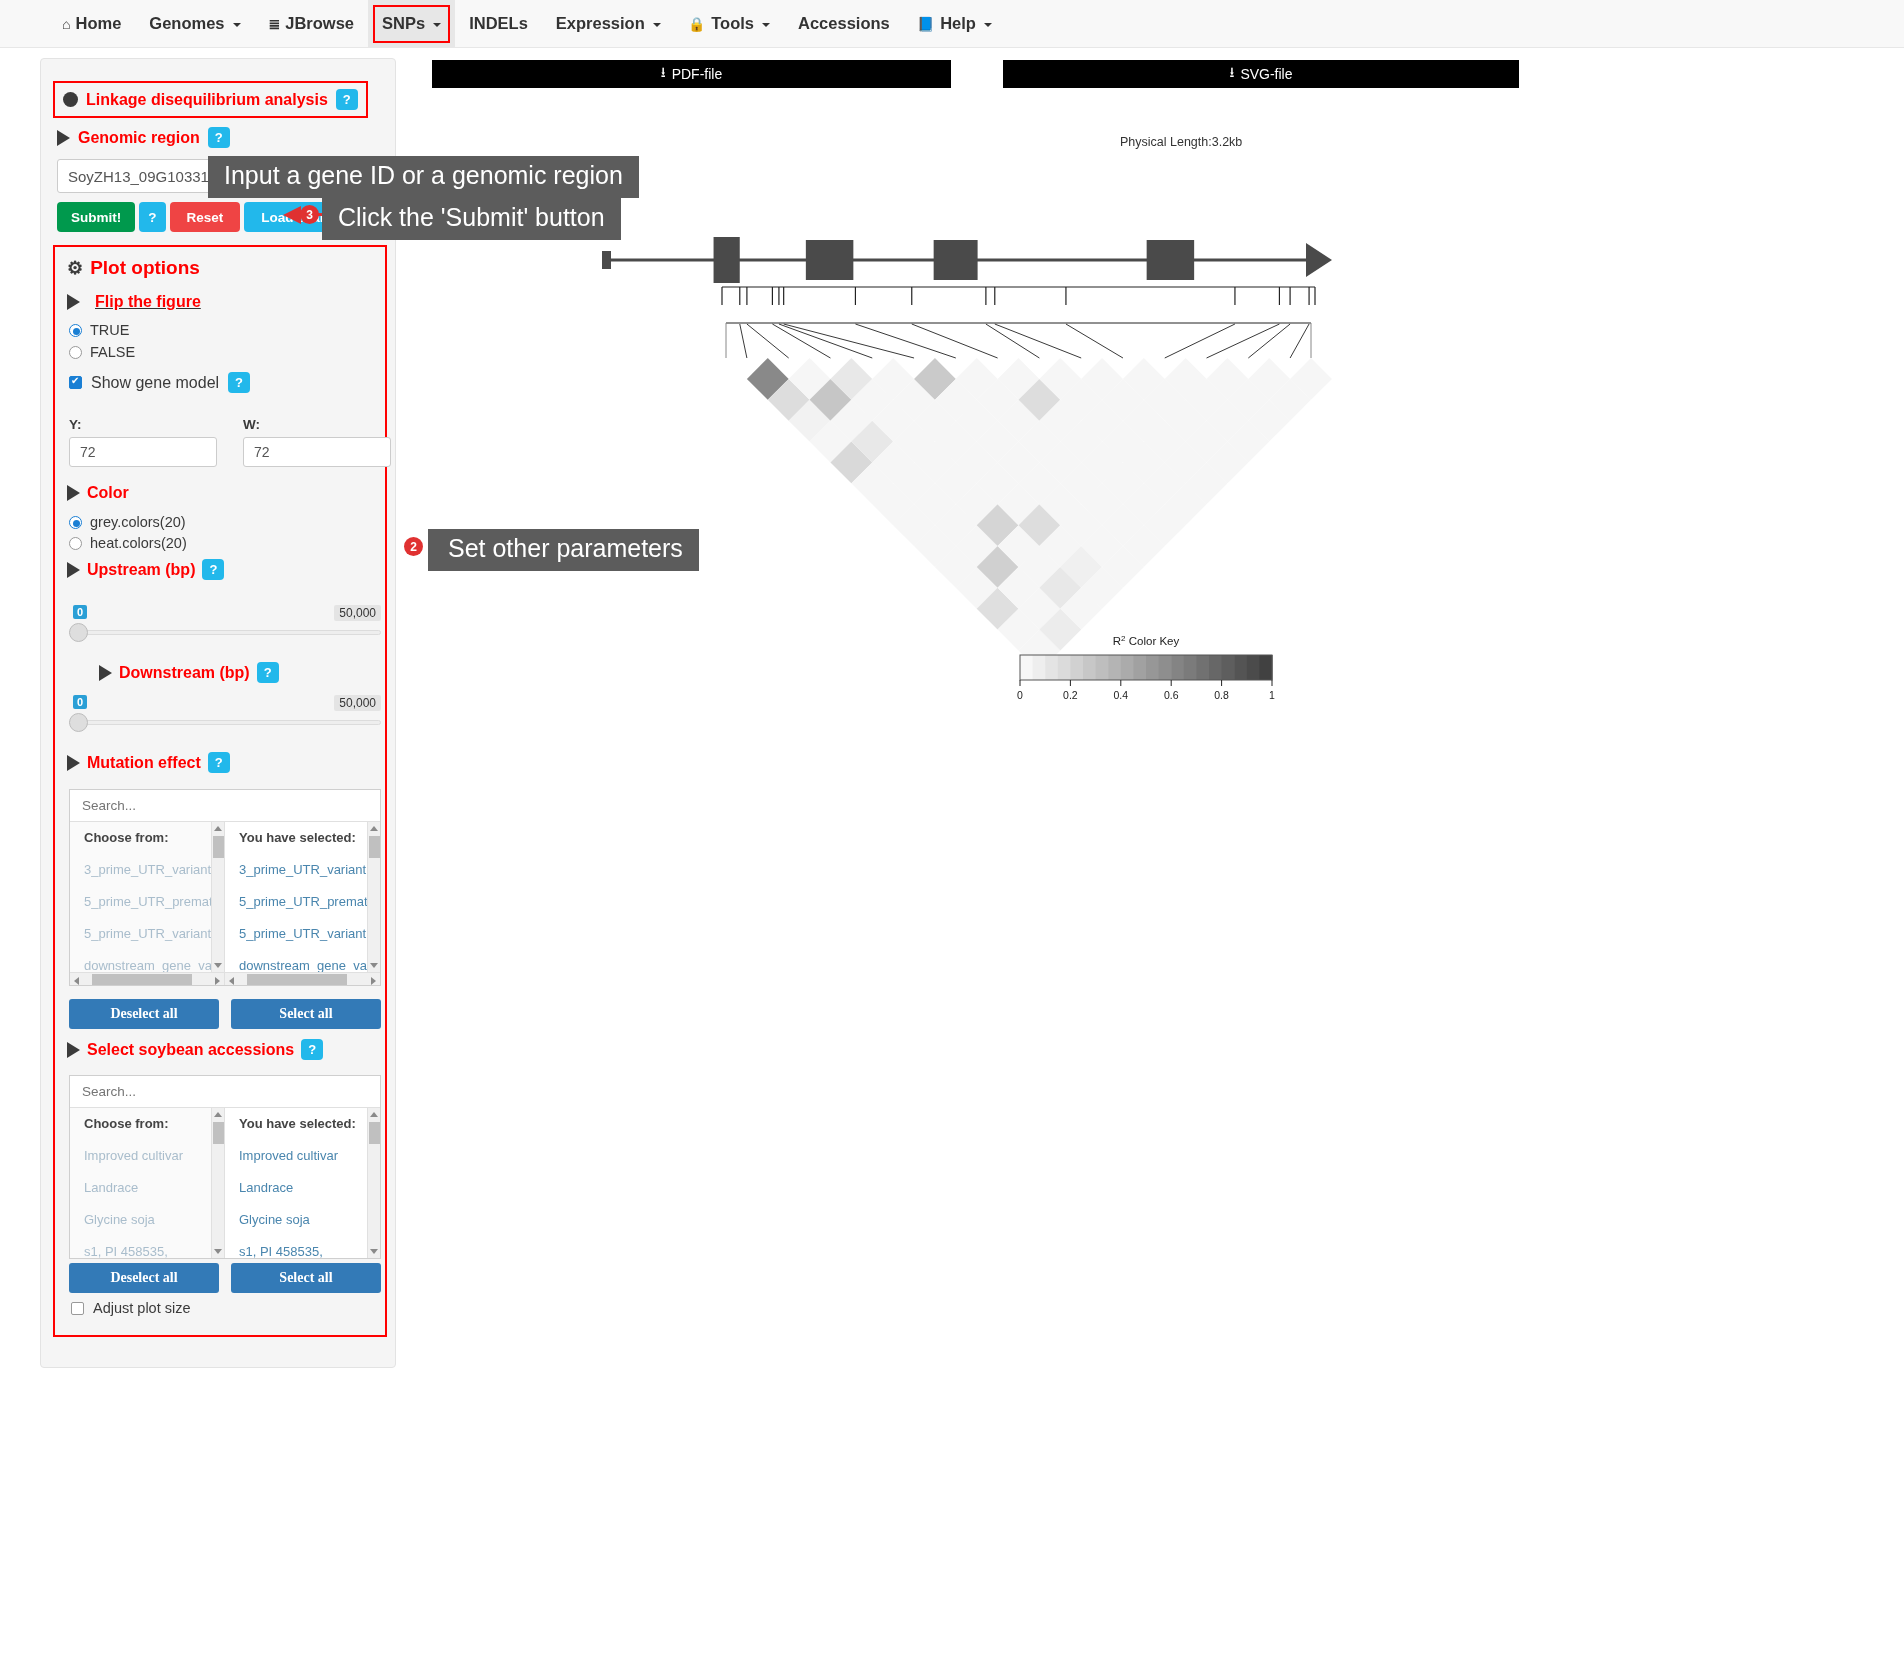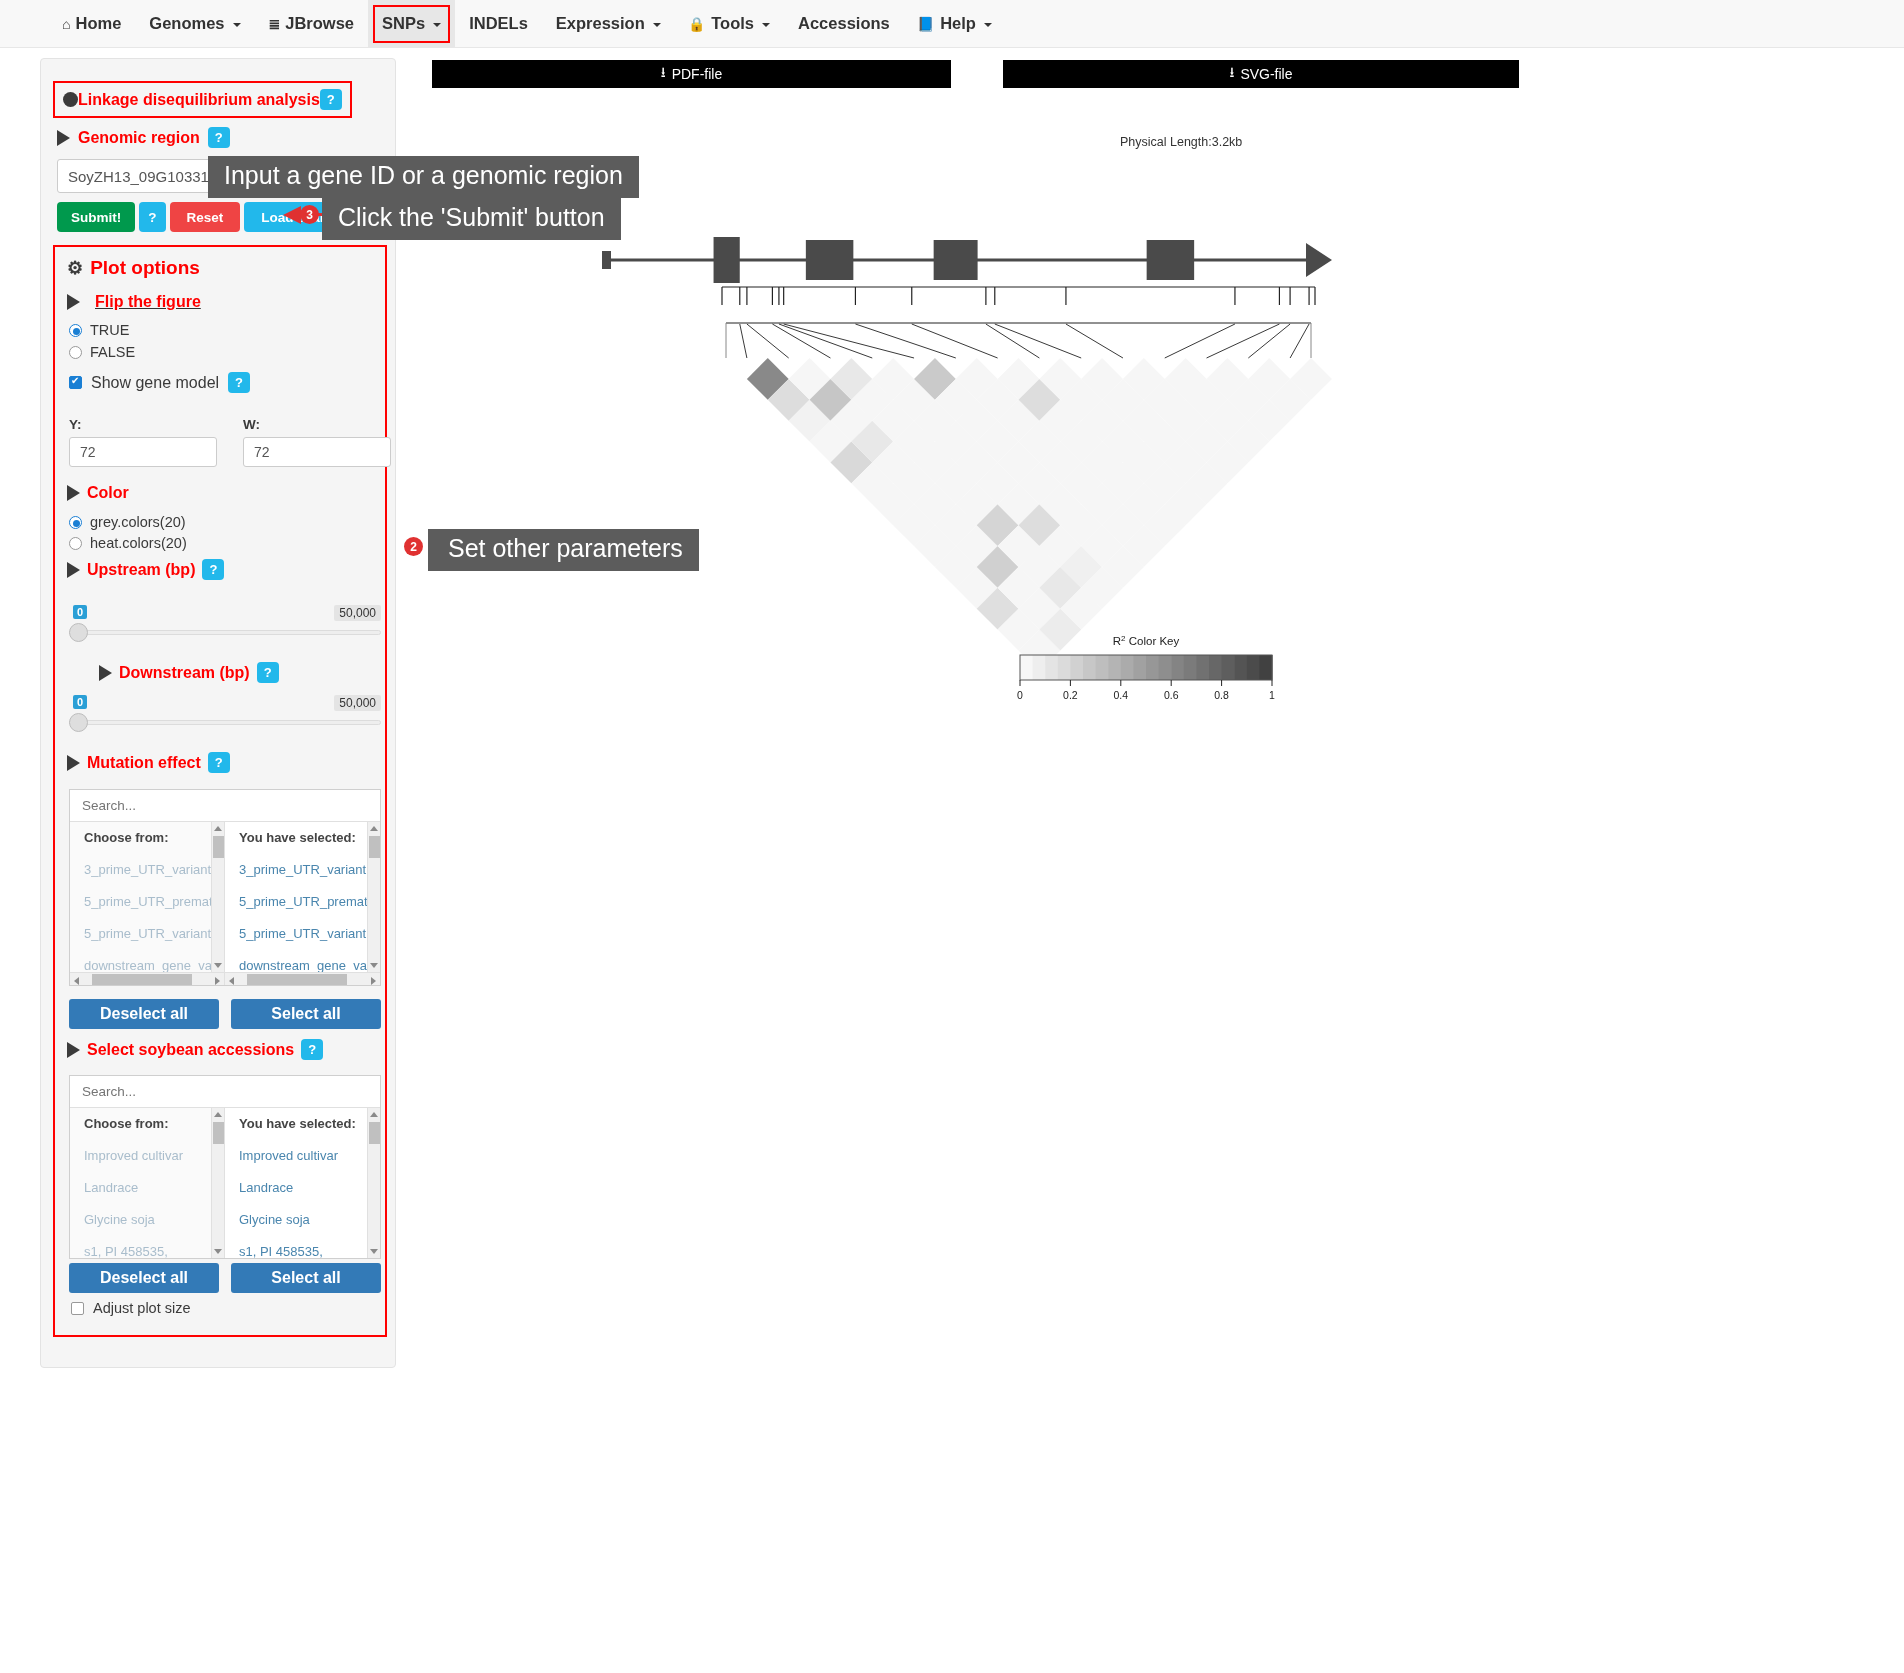--- a/index.html
+++ b/index.html
@@ -50,21 +50,21 @@
   }
   .dot { width:15px;height:15px;border-radius:50%;background:#3b3b3b; }
   .qbtn {
     background:#22b8eb; color:#fff; font-weight:bold; font-size:13px;
     border-radius:4px; padding:2px 7px; line-height:17px; cursor:pointer;
     border:none;
   }
 
   .ld-title-wrap {
     position:absolute; left:14px; top:24px; padding:6px 8px;
-    display:flex; align-items:center; 
+    display:flex; align-items:center; gap:8px;
     outline:2px solid #ff0000;
   }
   .genomic-wrap { position:absolute; left:16px; top:68px; display:flex; align-items:center; gap:8px; }
 
   .region-input {
     position:absolute; left:16px; top:100px; width:286px; height:34px;
     background:#fff; border:1px solid #ccc; border-radius:3px;
     padding:0 10px; font-size:15px; color:#555;
     font-family:"Liberation Sans", sans-serif;
   }
@@ -175,22 +175,22 @@
   .hsb-l, .hsb-r {
     position:absolute; top:4px; width:0;height:0;
     border-top:4px solid transparent;border-bottom:4px solid transparent;
   }
   .hsb-l { left:4px; border-right:5px solid #8a8a8a; }
   .hsb-r { right:4px; border-left:5px solid #8a8a8a; }
 
   .selbtns { position:absolute; width:312px; display:flex; gap:12px; }
   .selbtn {
     flex:1; height:30px; background:#337ab7; color:#fff; border:none; border-radius:3px;
-    font-weight:bold; font-size:16px; cursor:pointer;
-    font-family:Liberation Sans, sans-serif;
+    font-weight:bold; font-size:14px; cursor:pointer;
+    font-family:Liberation Serif, serif;
     text-align:center;
   }
 
   
   .dlbtn {
     position:absolute; height:28px; background:#000; color:#fff;
     display:flex; align-items:center; justify-content:center; gap:6px;
     font-size:14px; cursor:pointer; border:none;
     font-family:"Liberation Sans", sans-serif;
   }

